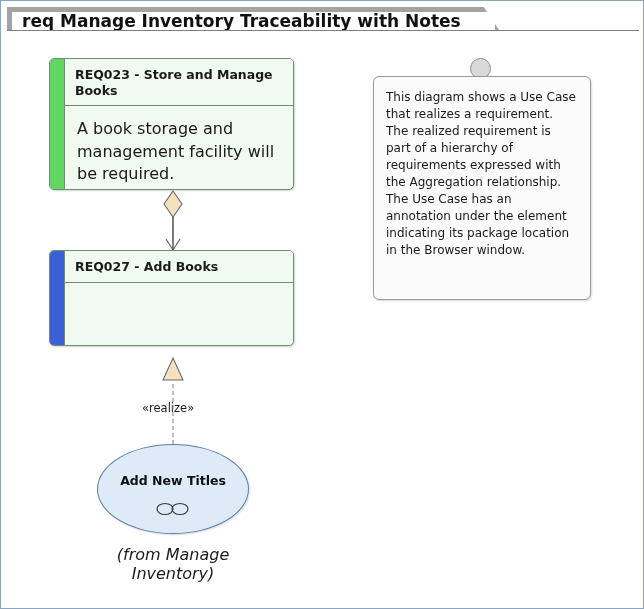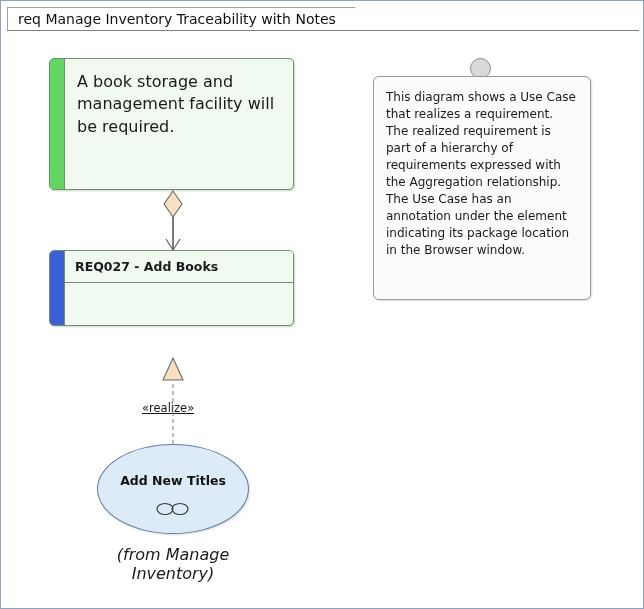--- a/index.html
+++ b/index.html
@@ -20,27 +20,27 @@
     overflow: hidden;
   }
   
   .frame-tab {
     position: absolute;
     left: 6px;
     top: 6px;
     height: 24px;
     padding: 0 34px 0 10px;
     background: #ffffff;
-    border: 1px solid #a3a3a3;
+    border: 5px solid #a3a3a3;
     border-bottom: 1px solid #7f7f7f;
     box-sizing: border-box;
     display: flex;
     align-items: center;
-    font-size: 14px;
-    font-weight: normal;
+    font-size: 17px;
+    font-weight: bold;
     color: #111111;
     border-radius: 0 0 0 0;
     clip-path: polygon(0 0, calc(100% - 16px) 0, 100% 100%, 0 100%);
   }
   .frame-tab-label {
     white-space: nowrap;
   }
 
   
   .req {
@@ -137,21 +137,20 @@
     text-align: center;
     font-size: 16px;
     font-style: italic;
     color: #1a1a1a;
   }
   .stereo-label {
     position: absolute;
     font-size: 11.5px;
     color: #1a1a1a;
     white-space: nowrap;
-    text-decoration: underline;
   }
   svg.overlay {
     position: absolute;
     left: 0;
     top: 0;
     width: 644px;
     height: 609px;
     pointer-events: none;
   }
 </style>
@@ -160,25 +159,26 @@
 
 <div id="canvas">
 
   <div class="frame-tab">
     <span class="frame-tab-label">req Manage Inventory Traceability with Notes</span>
   </div>
 
   <div class="req" style="left:48px; top:57px; width:245px; height:132px;">
     <div class="req-bar" style="background:#62d662;"></div>
     <div class="req-inner">
+      <div class="req-title">REQ023 - Store and Manage Books</div>
       <div class="req-body">A book storage and management facility will be required.</div>
     </div>
   </div>
 
-  <div class="req" style="left:48px; top:249px; width:245px; height:76px;">
+  <div class="req" style="left:48px; top:249px; width:245px; height:96px;">
     <div class="req-bar" style="background:#3b5fd4;"></div>
     <div class="req-inner">
       <div class="req-title">REQ027 - Add Books</div>
     </div>
   </div>
 
   <div class="note-anchor" style="left:469px; top:57px;"></div>
 
   <div class="note" style="left:372px; top:75px; width:218px; height:224px;">
     <span>This diagram shows a Use Case that realizes a requirement. The realized requirement is part of a hierarchy of requirements expressed with the Aggregation relationship. The Use Case has an annotation under the element indicating its package location in the Browser window.</span>

